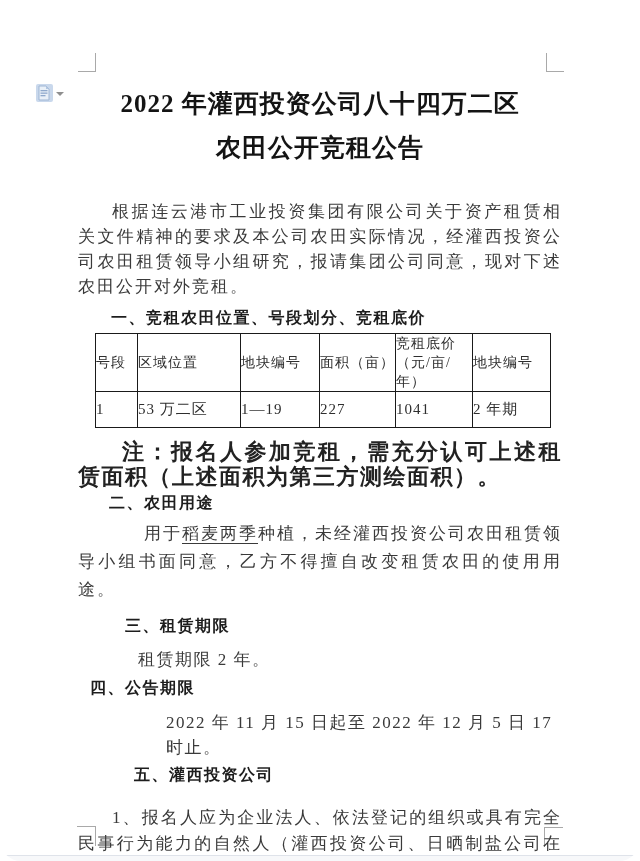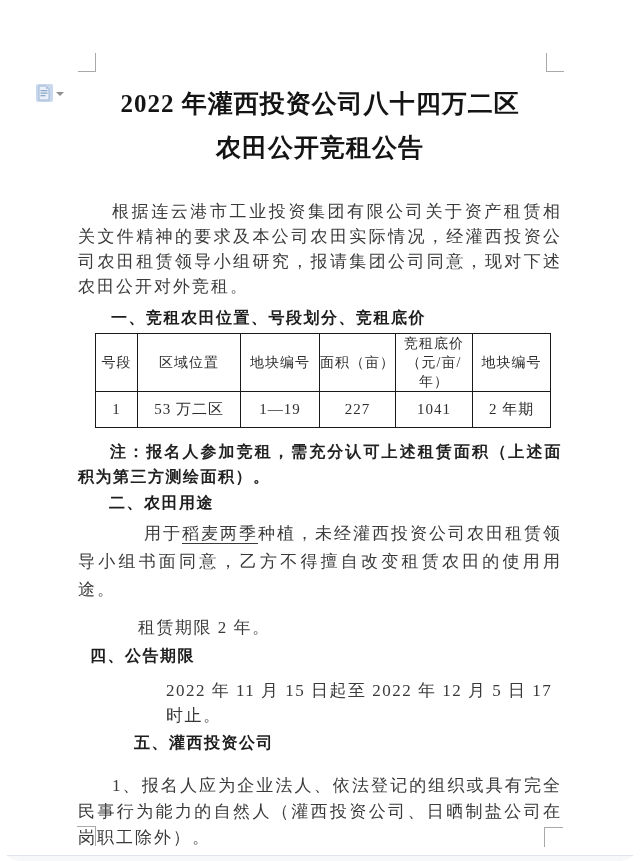--- a/index.html
+++ b/index.html
@@ -59,30 +59,30 @@
   .h5s { margin-top:5px;  margin-left:56px; }
 
   table.bid {
     margin-top:5px; margin-left:17px;
     border-collapse:collapse; table-layout:fixed;
     width:455px;
     color:#2e2e2e;
   }
   table.bid td {
     border:1px solid #1a1a1a;
-    text-align:center; vertical-align:middle;
+    text-align:left; vertical-align:middle;
     letter-spacing:1px;
   }
   tr.thead td { height:55px; font-size:14px; white-space:pre-line; line-height:19px; }
   tr.tdata td { height:36px; font-size:15px; }
 
   .note {
     margin-top:11px;
     font-weight:bold; color:#222;
-    font-size:16px; line-height:25px; letter-spacing:1.5px;
+    font-size:22px; line-height:25px; letter-spacing:1.5px;
     text-align:justify; text-indent:2em;
   }
 
   .s2body {
     margin-top:7px;
     font-size:17px; line-height:28px; letter-spacing:2px;
     text-align:justify; text-indent:66px;
   }
   .uline { border-bottom:1px solid #3a3a3a; }
 
@@ -162,20 +162,21 @@
         <td>2 年期</td>
       </tr>
     </tbody>
       </table>
 
     <p class="note">注：报名人参加竞租，需充分认可上述租赁面积（上述面积为第三方测绘面积）。</p>
 
     <div class="h-sec h2s">二、农田用途</div>
     <p class="s2body"><span>用于</span><span class="uline">稻麦两季</span><span>种植，未经灌西投资公司农田租赁领导小组书面同意，乙方不得擅自改变租赁农田的使用用途。</span></p>
 
+    <div class="h-sec h3s">三、租赁期限</div>
     <p class="s3body">租赁期限 2 年。</p>
 
     <div class="h-sec h4s">四、公告期限</div>
     <p class="s4body">2022 年 11 月 15 日起至 2022 年 12 月 5 日 17 时止。</p>
 
     <div class="h-sec h5s">五、灌西投资公司</div>
     <p class="s5item">1、报名人应为企业法人、依法登记的组织或具有完全民事行为能力的自然人（灌西投资公司、日晒制盐公司在岗职工除外）。</p>
 
   </div>
 

